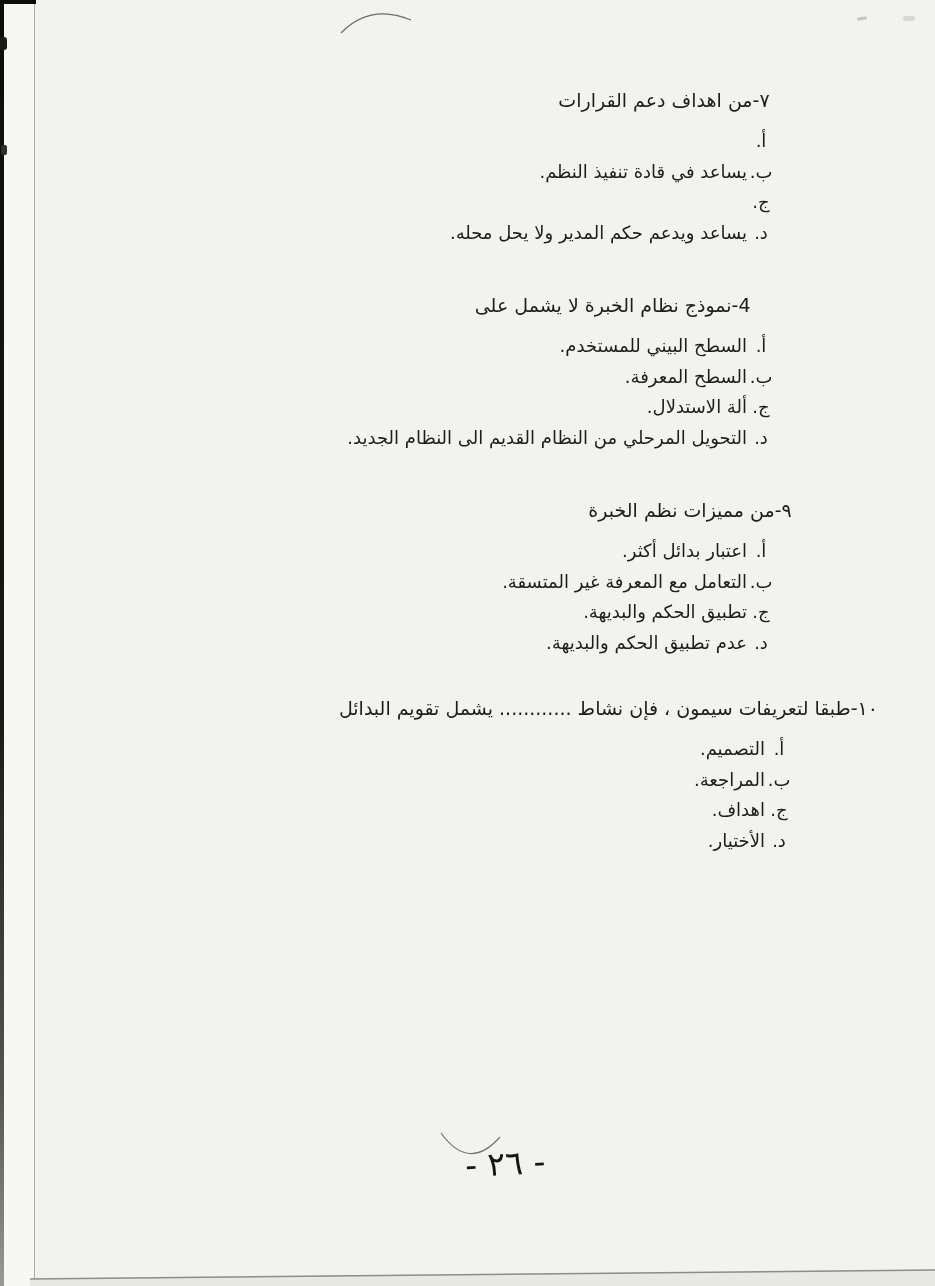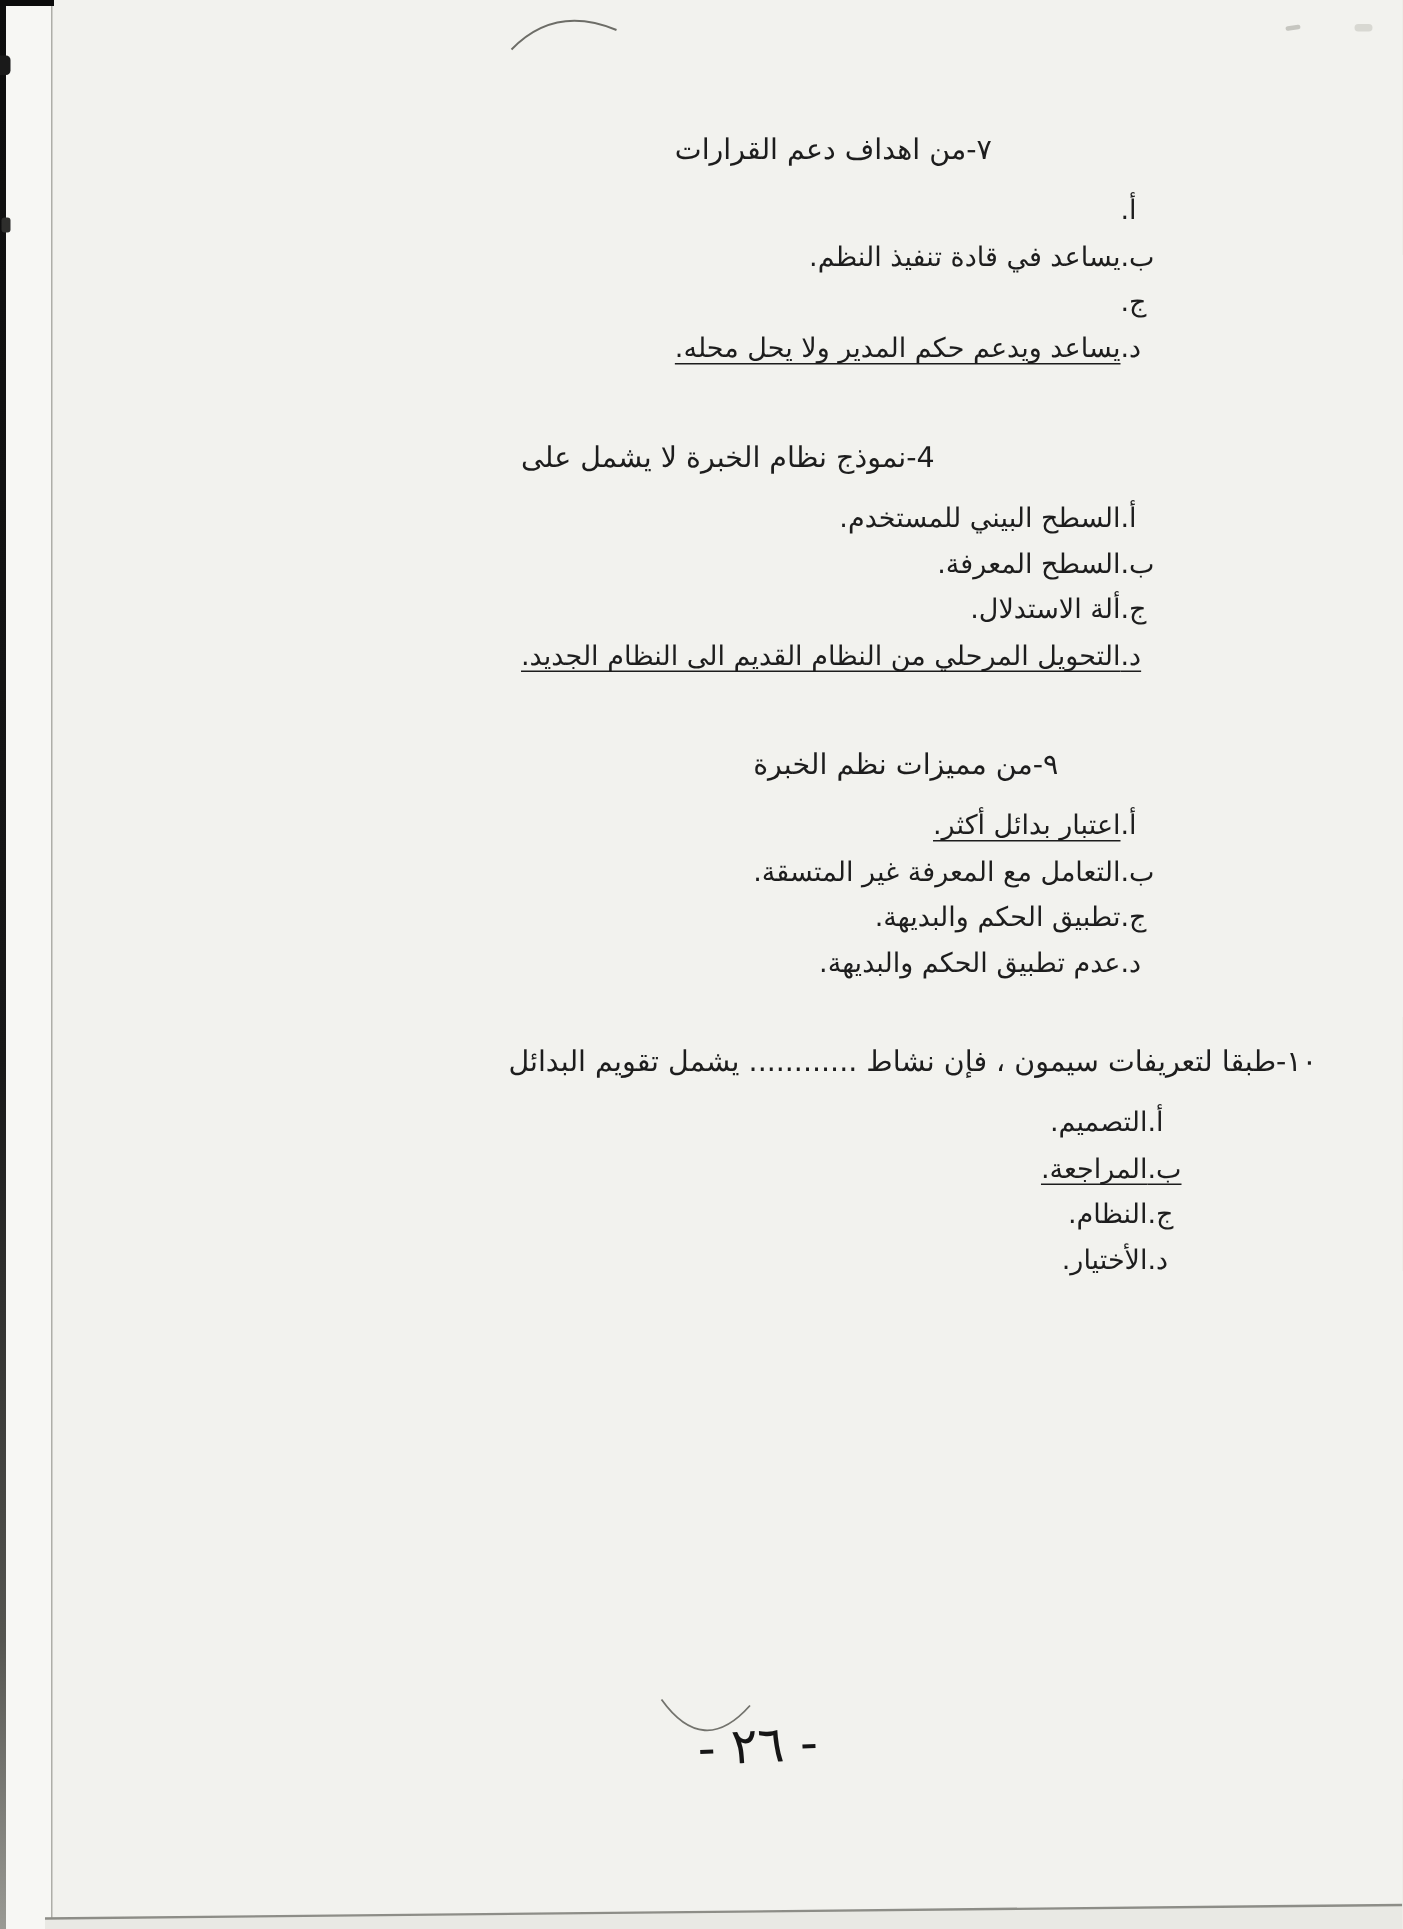--- a/index.html
+++ b/index.html
@@ -78,21 +78,21 @@
 
   
   .content {
     position: absolute;
     inset: 0;
     direction: rtl;
   }
   .question {
     position: absolute;
     right: 57px;
-    text-align: left;
+    text-align: center;
   }
   .q7  { top: 88px;  }
   .q8  { top: 293px; }
   .q9  { top: 498px; }
   .q10 { top: 696px; }
   .qtitle {
     margin: 0;
     font-size: 19px;
     font-weight: 400;
     line-height: 25px;
@@ -106,21 +106,20 @@
   }
   .q10 .options { margin-right: 85px; }
   .option {
     display: flex;
     align-items: baseline;
     line-height: 30.5px;
     white-space: nowrap;
   }
   .letter { min-width: 28px; }
   .u {
-    text-decoration: underline;
     text-decoration-thickness: 1.2px;
     text-underline-offset: 4px;
     text-decoration-skip-ink: none;
   }
 
   
   .pagenum-wrap {
     position: absolute;
     top: 1144px;
     left: 425px;
@@ -228,21 +227,21 @@
         <li class="option">
           <span class="letter">أ.</span>
           <span class="otext">التصميم.</span>
         </li>
         <li class="option">
           <span class="letter u">ب.</span>
           <span class="otext u">المراجعة.</span>
         </li>
         <li class="option">
           <span class="letter">ج.</span>
-          <span class="otext">النظام.</span>
+          <span class="otext">اهداف.</span>
         </li>
         <li class="option">
           <span class="letter">د.</span>
           <span class="otext">الأختيار.</span>
         </li>
       </ol>
     </section>
 
     <div class="pagenum-wrap">
       <span class="pagenum">- ٢٦ -</span>

